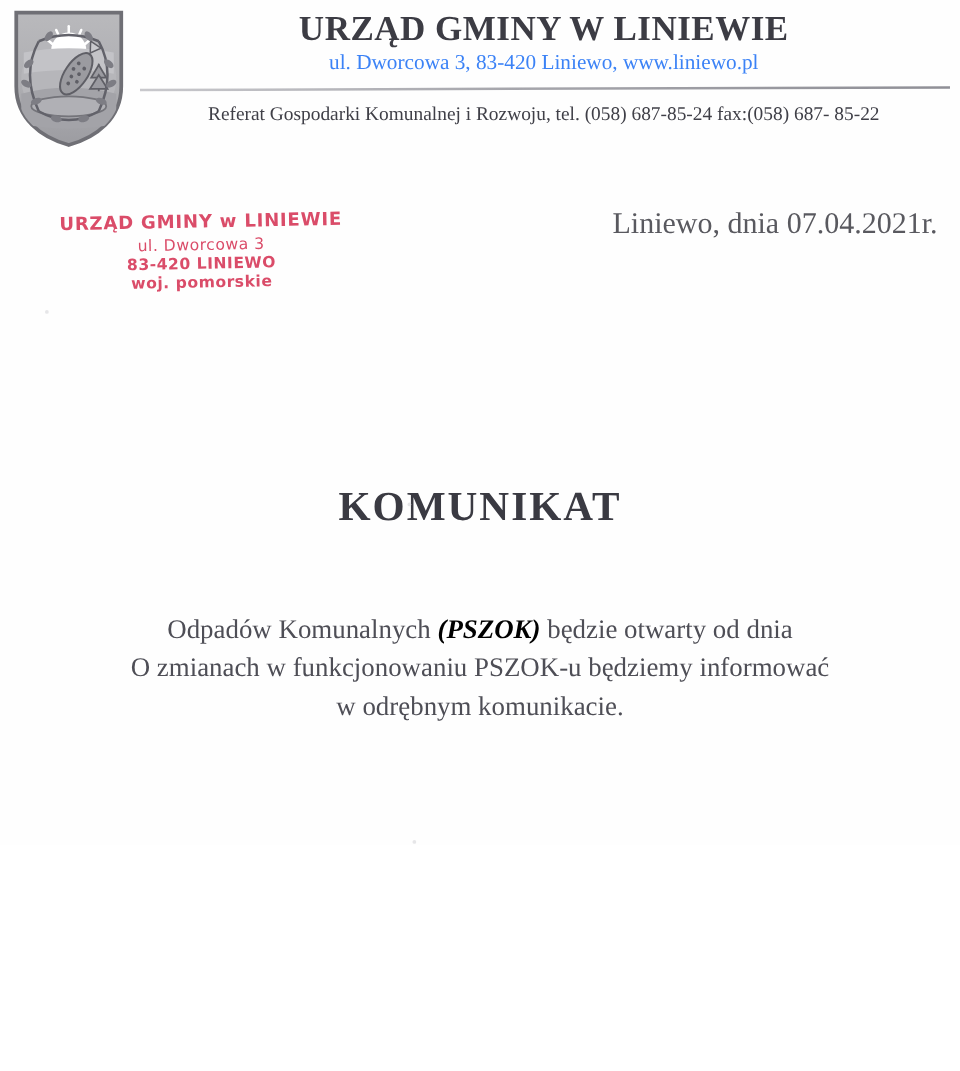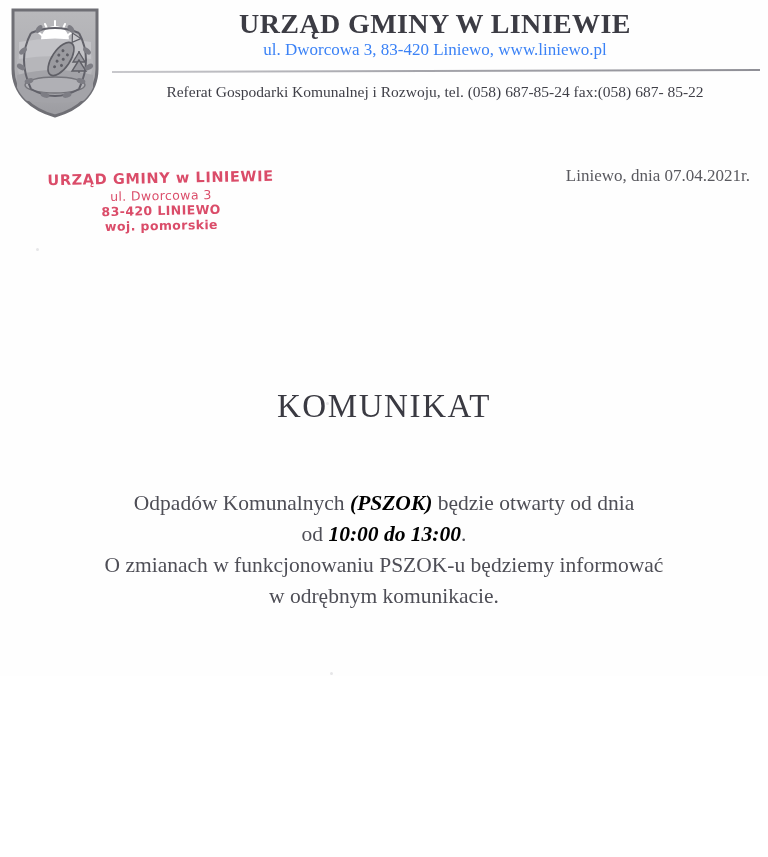--- a/index.html
+++ b/index.html
@@ -115,34 +115,34 @@
   }
 
   .office-stamp .l3 { font-weight: bold; }
   .office-stamp .l4 { font-weight: bold; }
 
   
   .place-date {
     position: absolute;
     right: 18px;
     top: 166px;
-    font-size: 17px;
+    font-size: 24px;
     color: #59595f;
     white-space: nowrap;
   }
 
   
   .doc-title {
     position: absolute;
     left: 0;
     top: 388px;
     width: 768px;
     text-align: center;
     font-size: 33px;
-    font-weight: normal;
+    font-weight: bold;
     letter-spacing: 1.6px;
     color: #3a3a42;
   }
 
   
   .doc-body {
     position: absolute;
     left: 54px;
     top: 488px;
     width: 660px;
@@ -318,21 +318,20 @@
     <div class="l3">83-420 LINIEWO</div>
     <div class="l4">woj. pomorskie</div>
   </div>
 
   <div class="place-date">Liniewo, dnia 07.04.2021r.</div>
 
   <div class="doc-title">KOMUNIKAT</div>
 
   <div class="doc-body">
     <p><span>Odpadów Komunalnych </span><b>(PSZOK)</b><span> będzie otwarty od dnia</span></p>
-    <p><span>od </span><b>10:00 do 13:00</b><span>.</span></p>
     <p>O zmianach w funkcjonowaniu PSZOK-u będziemy informować</p>
     <p>w odrębnym komunikacie.</p>
   </div>
 
   <div class="signature-block">
 
     <div class="signature-stamp">
       <div class="s1 fade-left-soft">z up. WÓJTA</div>
       <div class="s2 fade-left-strong">Krystian Breski</div>
       <div class="s3 fade-left-strong">Kierownik Referatu</div>

